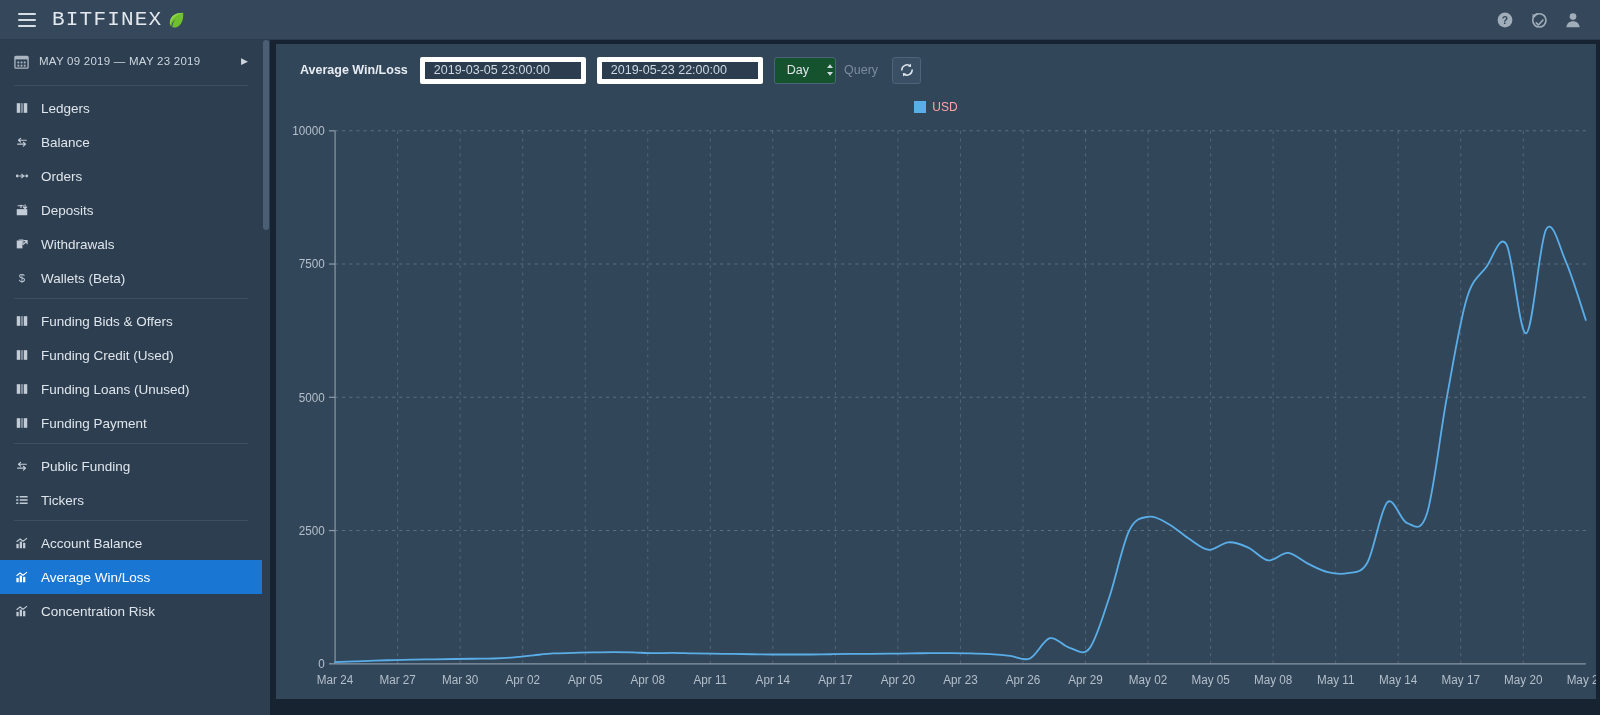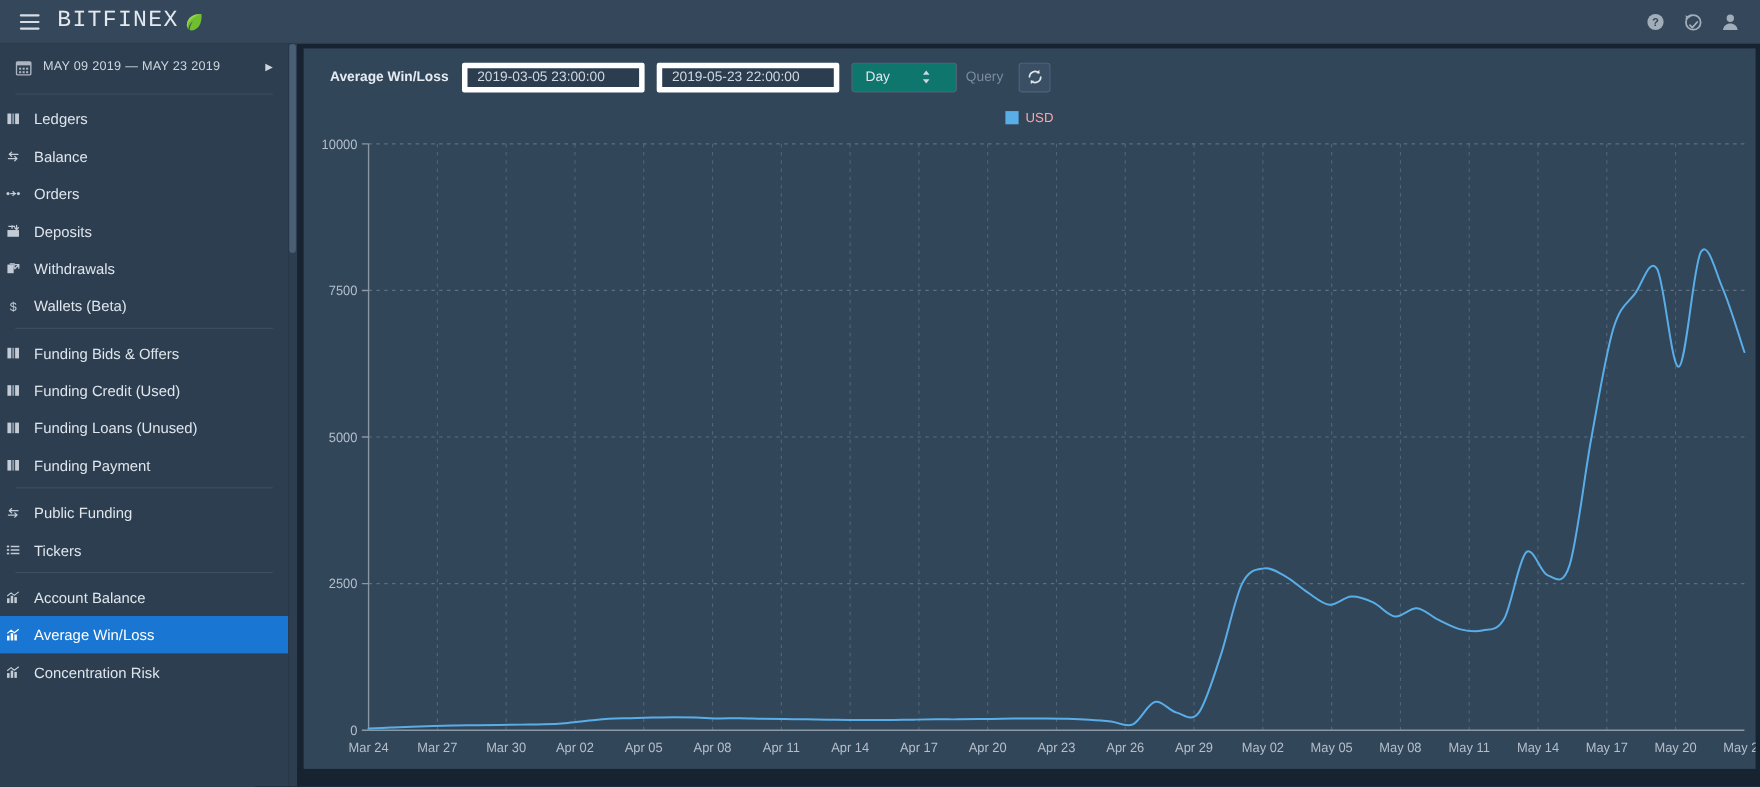--- a/index.html
+++ b/index.html
@@ -52,21 +52,21 @@
   .cal-icon { width:15px; height:15px; flex:0 0 auto; opacity:.85; }
   .daterange-text {
     font-size: 11.5px; color:#ced6de; letter-spacing:.25px; white-space:nowrap;
   }
   .daterange-caret { margin-left:auto; color:#cdd5dd; font-size:9px; line-height:1; }
   .sep { height:1px; background:#3d5063; margin: 3px 14px; }
 
   .navlist { display:flex; flex-direction:column; padding-top:2px; }
   .navitem {
     height: 34px; display:flex; align-items:center; gap:12px;
-    padding: 0 4px; cursor:pointer; color:#dfe5eb;
+    padding: 0 14px; cursor:pointer; color:#dfe5eb;
     font-size: 13.5px;
   }
   .navitem.active { background:#1976d2; color:#ffffff; }
   .navitem .nav-ico { width:15px; height:15px; flex:0 0 auto; display:flex; align-items:center; justify-content:center; }
   .navitem .nav-ico svg { display:block; }
   .navlabel { white-space:nowrap; }
 
   
   .main-wrap { flex:1; min-width:0; display:flex; }
   .gutter { width:6px; background:#172331; }
@@ -81,22 +81,22 @@
   .toolbar { height: 52px; display:flex; align-items:center; padding: 0 0 0 24px; gap: 0; }
   .toolbar-title { font-size:12.5px; font-weight:bold; color:#e6ecf2; margin-right:12px; white-space:nowrap; }
   .date-input {
     width: 166px; height: 27px; background:#2b3d4f; border:5px solid #ffffff;
     color:#cfd8e1; font-size:12.5px; padding: 0 9px; border-radius:2px;
     font-family:"Liberation Sans", sans-serif; outline:none;
   }
   .date-input:last-of-type { }
   .gap8 { width:11px; }
   .select-wrap {
-    height: 27px; background:#0f766e; border:1px solid #4c6379; border-radius:3px;
-    display:flex; align-items:center; padding: 0 22px 0 12px; gap:28px; margin-left:11px; cursor:pointer;
+    height: 27px; background:#14532d; border:1px solid #4c6379; border-radius:3px;
+    display:flex; align-items:center; padding: 0 0 0 12px; gap:16px; margin-left:11px; cursor:pointer;
   }
   .select-label { font-size:12.5px; color:#dfe6ed; }
   .spin { display:flex; flex-direction:column; gap:2px; color:#cfd8e1; }
   .spin svg { display:block; }
   .query-btn {
     margin-left: 8px; font-size:12.5px; color:#7b8b9b; background:transparent;
     border:none; cursor:default; font-family:"Liberation Sans", sans-serif;
   }
   .refresh-btn {
     margin-left: 14px; width:29px; height:27px; border-radius:3px;

